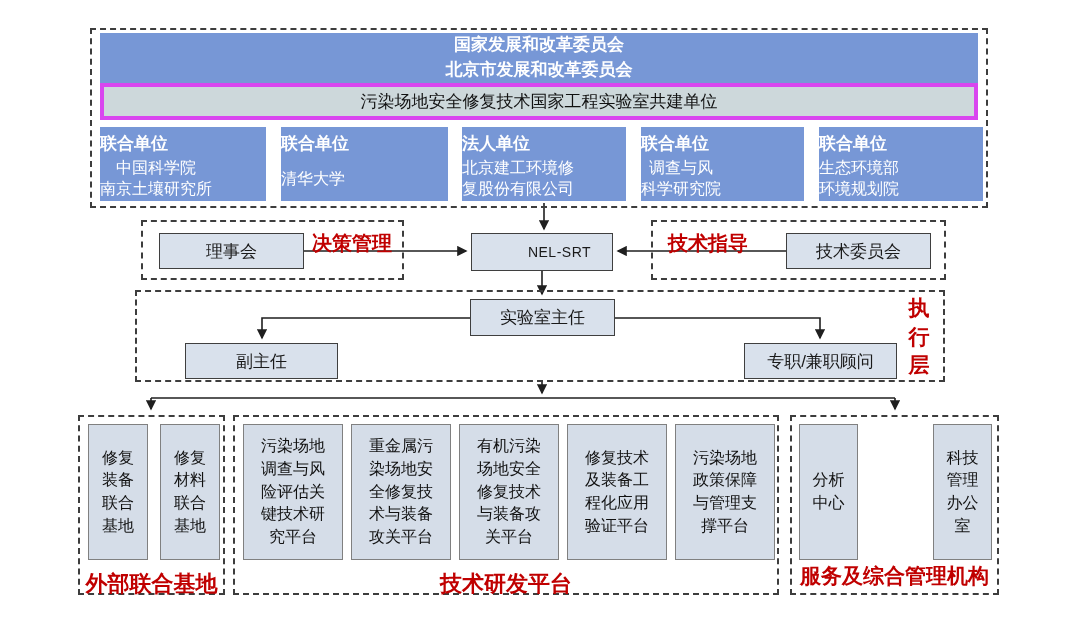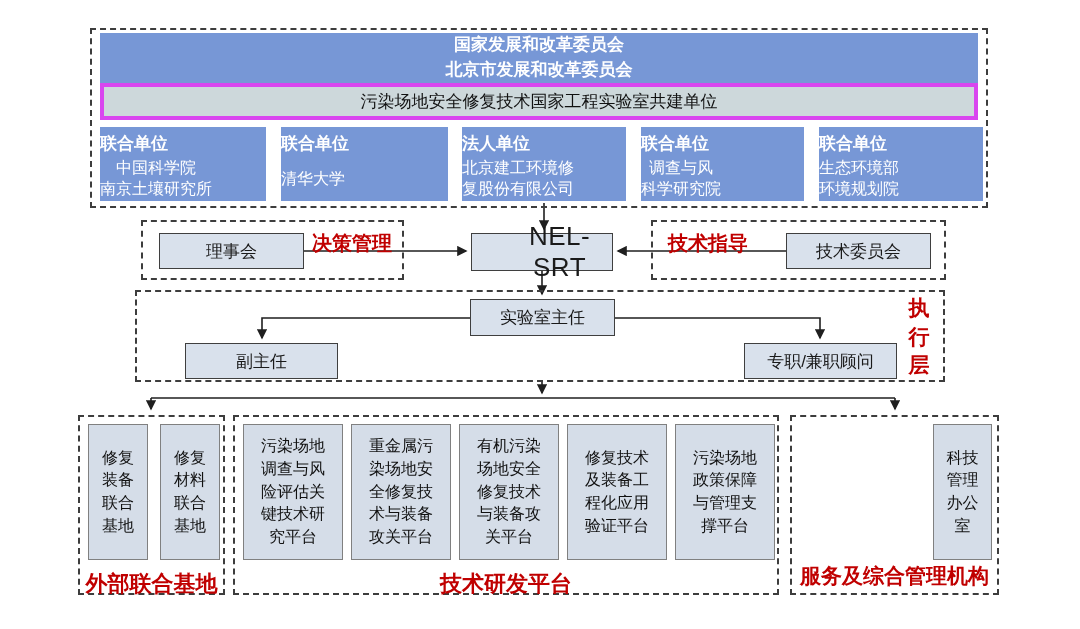--- a/index.html
+++ b/index.html
@@ -7,21 +7,21 @@
   .canvas{position:relative;width:1080px;height:629px;background:#ffffff;overflow:hidden;}
   .abs{position:absolute;box-sizing:border-box;}
   .dashed{border:2px dashed #3d3d3d;background:transparent;}
   .bluebox{background:#7797d6;color:#ffffff;display:flex;flex-direction:column;align-items:center;justify-content:center;text-align:center;}
   .header-main{font-size:17px;font-weight:bold;line-height:1.45;white-space:pre-line;}
   .strip{background:#cdd8db;border:4px solid #d946ef;display:flex;align-items:center;justify-content:center;font-size:17px;text-align:center;color:#111;}
   .unitbox{background:#7797d6;color:#ffffff;display:flex;flex-direction:column;align-items:flex-start;text-align:center;padding-top:5px;}
   .unitrole{font-size:17px;font-weight:bold;line-height:1.4;flex:none;}
   .unitname{flex:1;display:flex;align-items:center;justify-content:center;font-size:16px;line-height:1.35;white-space:pre-line;}
   .box{background:#d9e1ec;border:1px solid #3f3f3f;display:flex;align-items:center;justify-content:center;text-align:center;font-size:17px;}
-  .nel{font-size:26px;letter-spacing:0.5px;padding-left:35px;}
+  .nel{font-size:14px;letter-spacing:0.5px;padding-left:35px;}
   .redlabel{color:#c00000;font-weight:bold;font-size:20px;display:flex;align-items:center;justify-content:center;text-align:center;}
   .red22{font-size:22px;margin-top:8px;}
   .vert{white-space:pre-line;line-height:1.35;}
   .subbox{background:#d5dde8;border:1px solid #808080;display:flex;align-items:center;justify-content:center;text-align:center;font-size:16px;line-height:1.42;white-space:pre-line;color:#111;}
   svg.connectors{position:absolute;left:0;top:0;z-index:1;pointer-events:none;}
   .content{z-index:2;}
 </style>
 </head>
 <body>
 
@@ -128,19 +128,21 @@
 及装备工
 程化应用
 验证平台</div>
   <div class="abs subbox content" style="left:675px;top:424px;width:100px;height:136px;">污染场地
 政策保障
 与管理支
 撑平台</div>
   <div class="abs redlabel red22 content" style="left:233px;top:562px;width:546px;height:28px;">技术研发平台</div>
 
   <div class="abs dashed content" style="left:790px;top:415px;width:209px;height:180px;"></div>
+  <div class="abs subbox content" style="left:799px;top:424px;width:59px;height:136px;">分析
+中心</div>
   <div class="abs subbox content" style="left:933px;top:424px;width:59px;height:136px;">科技
 管理
 办公
 室</div>
   <div class="abs redlabel content" style="left:790px;top:562px;width:209px;height:28px;font-size:21px;">服务及综合管理机构</div>
 
 </div>
 
 </body></html>

